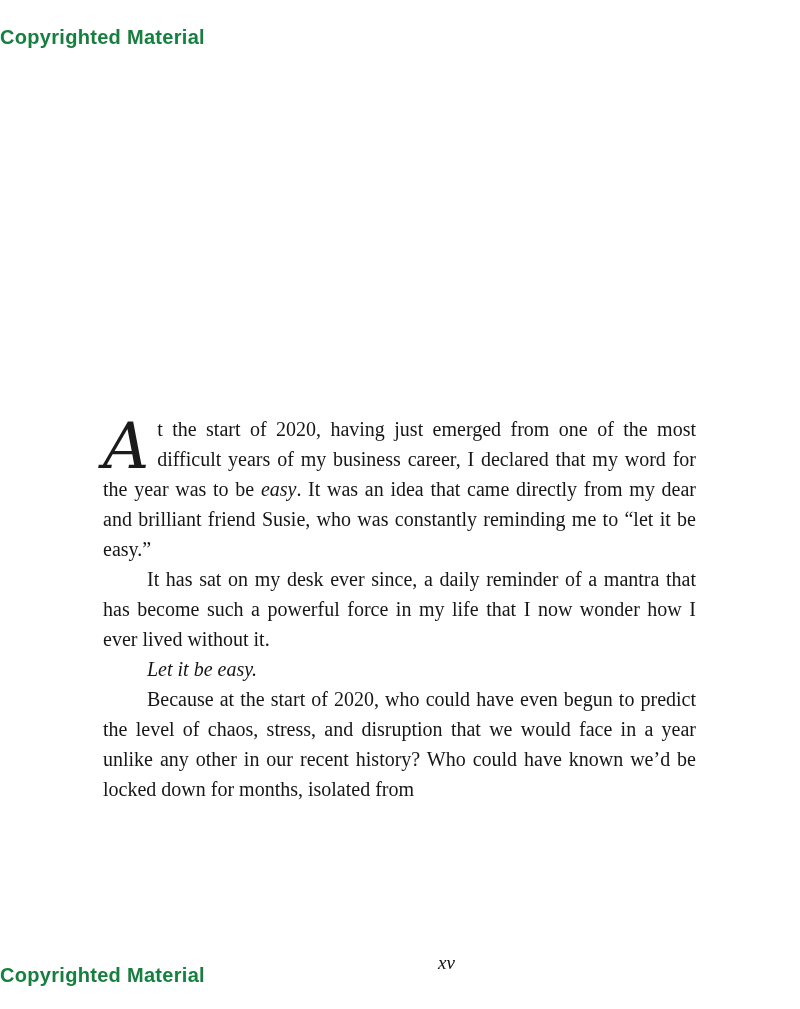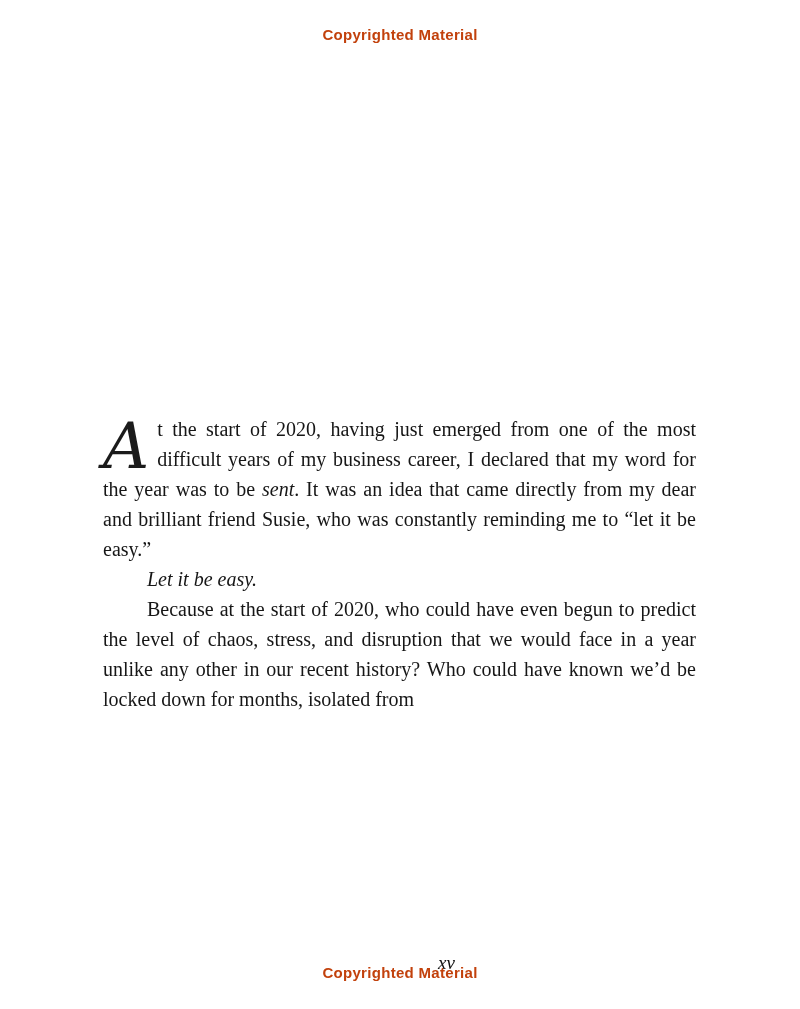--- a/index.html
+++ b/index.html
@@ -13,26 +13,25 @@
     height: 1009px;
     background: #ffffff;
     overflow: hidden;
     font-family: "Liberation Serif", serif;
     color: #161616;
   }
   .watermark {
     position: absolute;
     left: 0;
     width: 100%;
-    text-align: center;
     font-family: "Liberation Sans", sans-serif;
     font-weight: bold;
-    font-size: 15px;
+    font-size: 20px;
     letter-spacing: 0.3px;
-    color: #c2410c;
+    color: #15803d;
   }
   .watermark.top    { top: 26px; }
   .watermark.bottom { top: 964px; }
   .heading {
     position: absolute;
     top: 272px;
     left: 0;
     width: 100%;
     margin: 0;
     text-align: center;
@@ -86,21 +85,22 @@
 </style>
 </head>
 <body>
 
 <div class="page">
 
   <div class="watermark top">Copyrighted Material</div>
 
 
   <div class="body-text">
-      <p class=""><span class="dropcap">A</span><span>t the start of 2020, having just emerged from one of the most difficult years of my business career, I declared that my word for the year was to be </span><span class="italic">sent</span><span>. It was an idea that came directly from my dear and brilliant friend Susie, who was constantly reminding me to “let it be easy.”</span></p>
+      <p class=""><span class="dropcap">A</span><span>t the start of 2020, having just emerged from one of the most difficult years of my business career, I declared that my word for the year was to be </span><span class="italic">easy</span><span>. It was an idea that came directly from my dear and brilliant friend Susie, who was constantly reminding me to “let it be easy.”</span></p>
+      <p class="indent"><span>It has sat on my desk ever since, a daily reminder of a mantra that has become such a powerful force in my life that I now wonder how I ever lived without it.</span></p>
       <p class="indent"><span class="italic">Let it be easy.</span></p>
       <p class="indent"><span>Because at the start of 2020, who could have even begun to predict the level of chaos, stress, and disruption that we would face in a year unlike any other in our recent history? Who could have known we’d be locked down for months, isolated from</span></p>
     </div>
 
   <div class="watermark bottom">Copyrighted Material</div>
 
   <div class="page-number">xv</div>
 
 </div>
 

